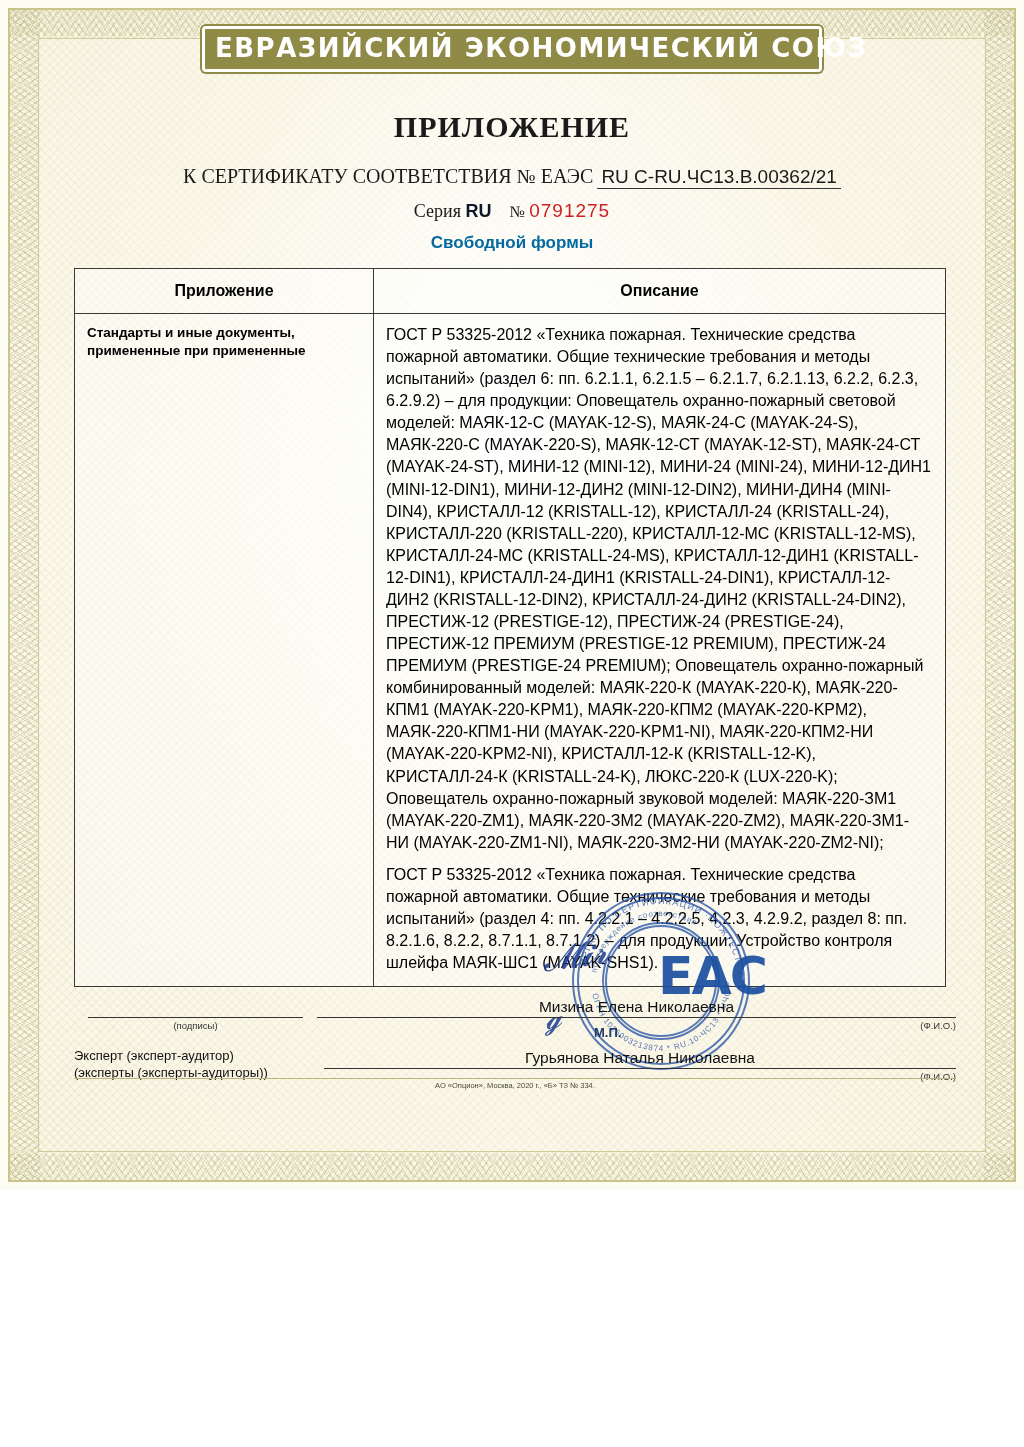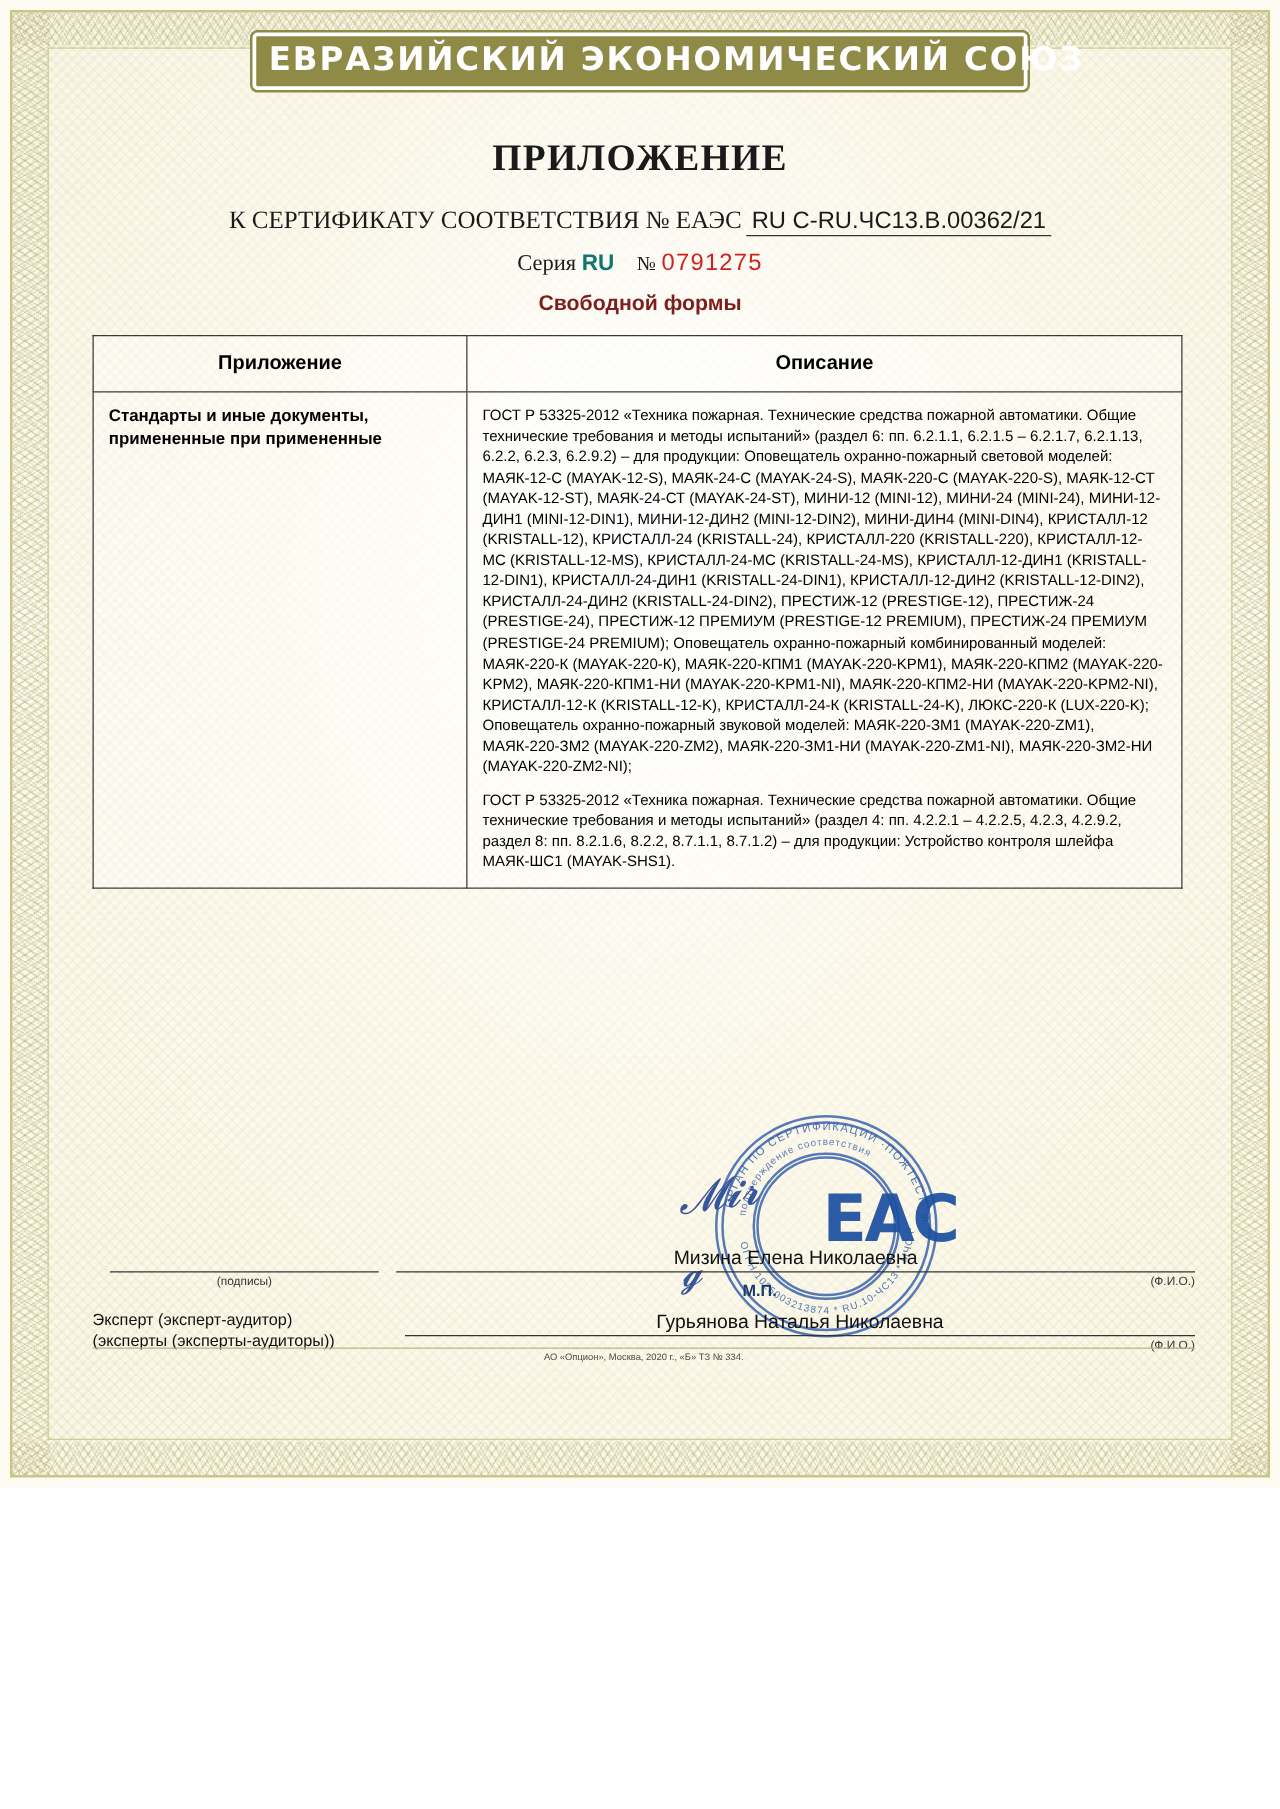--- a/index.html
+++ b/index.html
@@ -116,39 +116,39 @@
   .series-row {
     position: absolute;
     top: 180px;
     left: 0; right: 0;
     text-align: center;
     font-family: "Liberation Serif", serif;
     font-size: 18px;
     color: #1a1a1a;
   }
   .series-row .red {
-    color: #0f766e;
+    color: #0f172a;
     font-weight: bold;
     font-family: "Liberation Sans", sans-serif;
   }
   .series-row .numsign { font-size: 16px; }
   .series-row .blank-num {
     color: #cc2222;
     font-family: "Liberation Sans", sans-serif;
     letter-spacing: 1px;
     font-size: 19px;
   }
   .form-type {
     position: absolute;
     top: 213px;
     left: 0; right: 0;
     text-align: center;
     font-size: 17px;
     font-weight: bold;
-    color: #7f1d1d;
+    color: #0369a1;
   }
 
   
   table.main {
     position: absolute;
     top: 248px;
     left: 28px;
     width: 872px;
     border-collapse: collapse;
     background: rgba(255,255,255,0.35);
@@ -165,21 +165,21 @@
   }
   td.col-left {
     width: 276px;
     font-size: 13.5px;
     font-weight: bold;
     padding: 10px 10px 10px 12px;
     line-height: 1.35;
   }
   td.col-right {
     padding: 10px 14px 12px 12px;
-    font-size: 12px;
+    font-size: 16px;
     line-height: 1.38;
   }
   td.col-right p { margin: 0 0 10px 0; }
   td.col-right p:last-child { margin-bottom: 0; }
 
   
   .sign-block {
     position: absolute;
     left: 28px;
     right: 22px;

